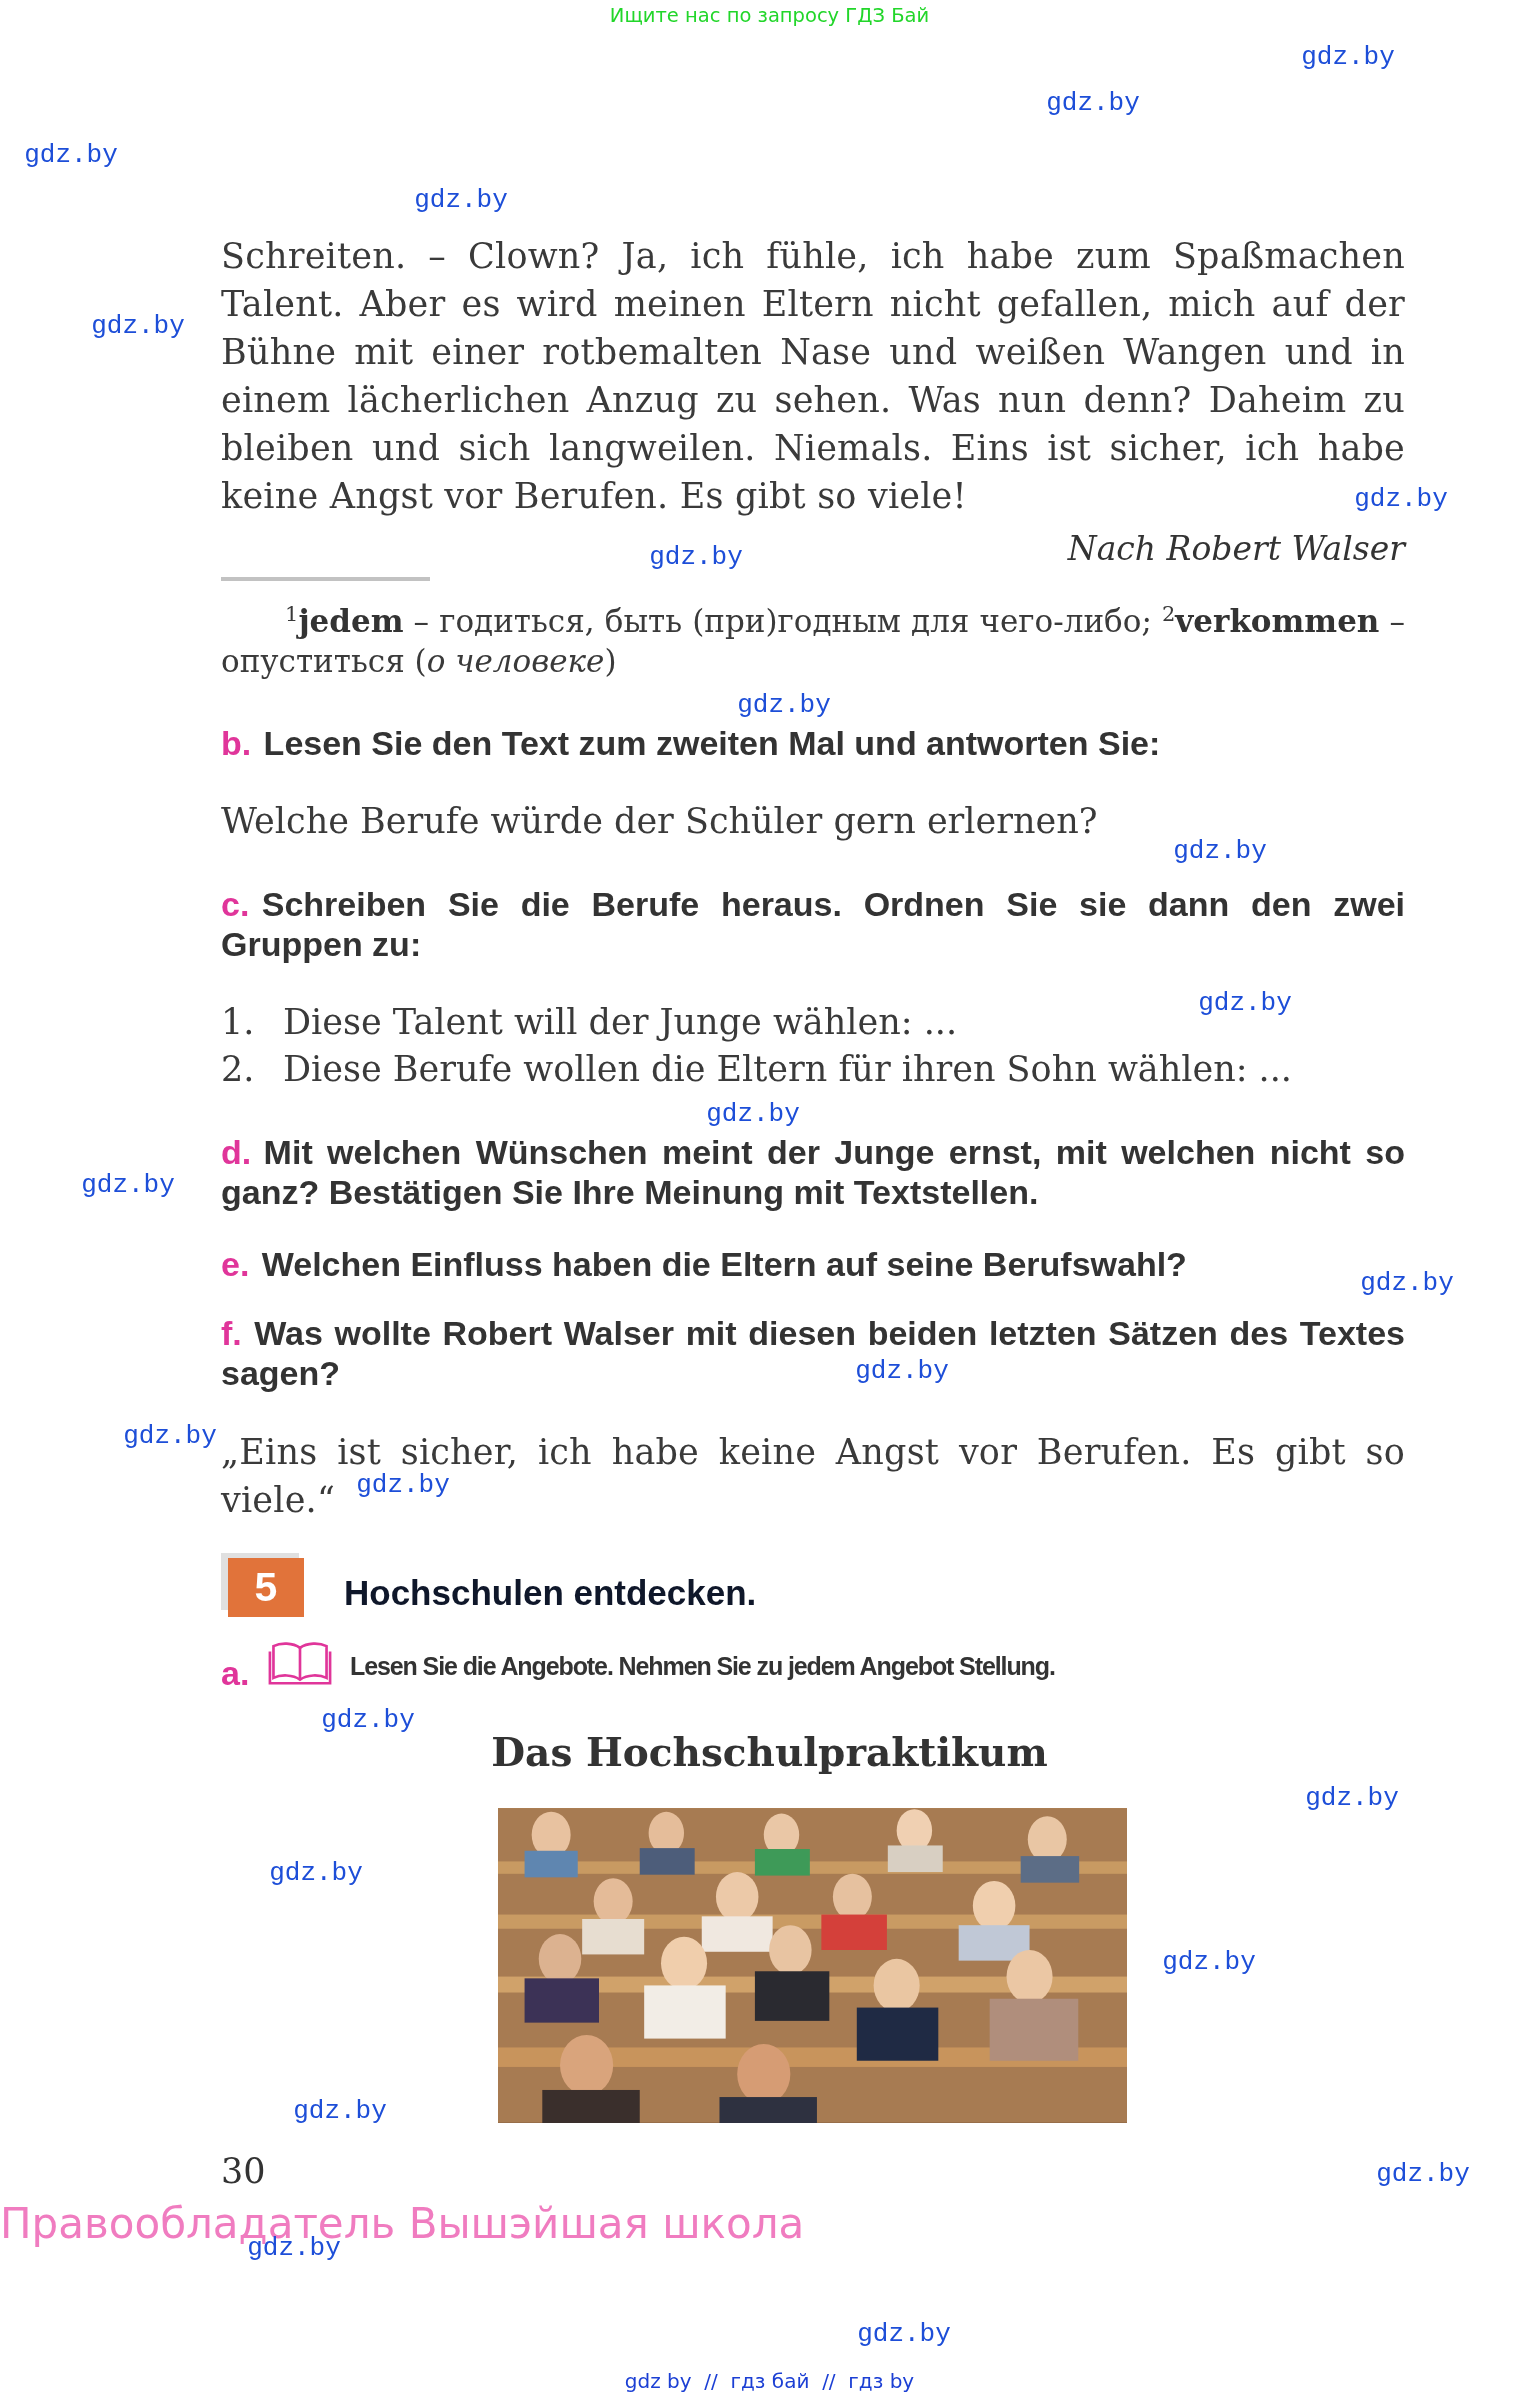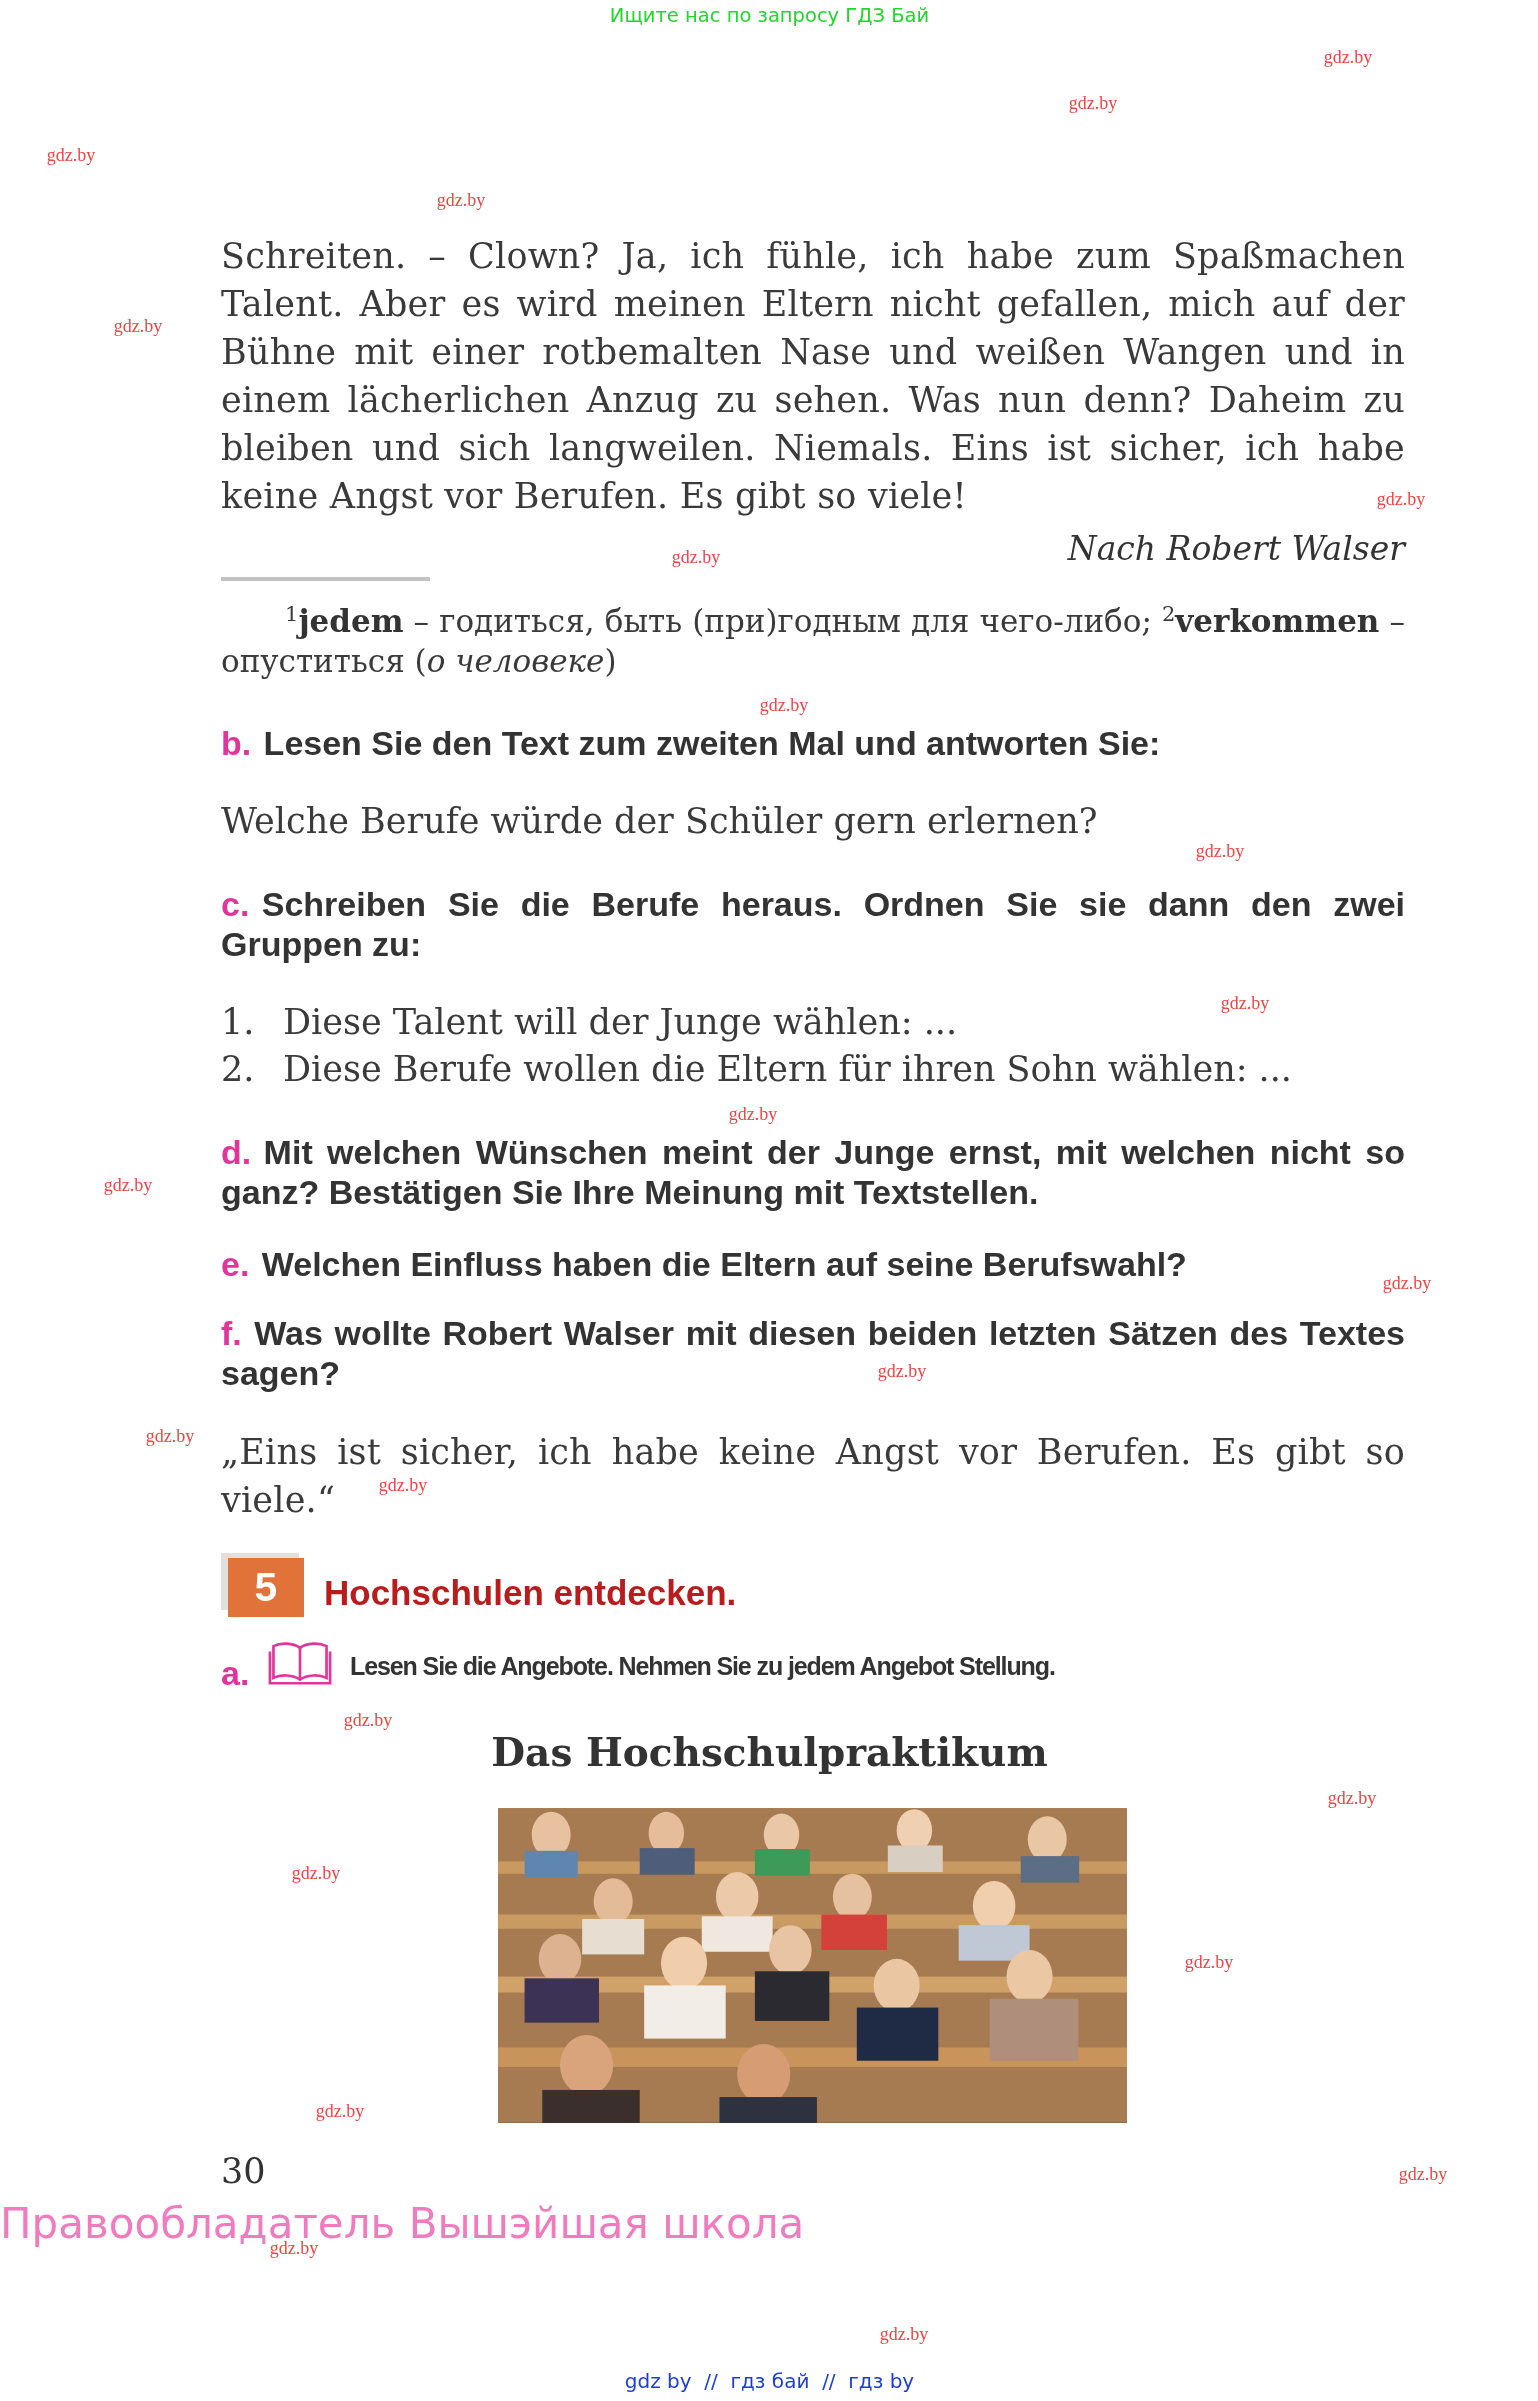--- a/index.html
+++ b/index.html
@@ -1,36 +1,36 @@
 <!DOCTYPE html>
 <html style="font-size:14px"><head>
 <meta charset="utf-8">
 <style>
   html, body { margin:0; padding:0; background:#ffffff; }
   body { width:1539px; height:2401px; position:relative; overflow:hidden; }
   .abs { position:absolute; }
-  .wm { position:absolute; font-family:Liberation Serif, serif; font-size:18px; color:#ef4444; white-space:nowrap; transform:translate(-50%,-50%); }
+  .wm { position:absolute; font-family:Liberation Mono, monospace; font-size:26px; color:#1d4ed8; white-space:nowrap; transform:translate(-50%,-50%); }
   .top-banner { position:absolute; left:0; width:1539px; top:3.5px; text-align:center; font-family:"DejaVu Sans", sans-serif; font-size:19.5px; color:#22d62a; }
   .serif { font-family:"DejaVu Serif", serif; color:#333; }
   .sans { font-family:"Liberation Sans", sans-serif; }
   .body-col { position:absolute; left:221px; width:1184px; }
   .para { font-size:35px; line-height:48px; text-align:justify; text-align-last:left; color:#3a3a3a; letter-spacing:0.2px; }
   .author { font-style:italic; font-size:33px; text-align:right; color:#333; }
   .divider { position:absolute; left:221px; top:577px; width:209px; height:3.5px; background:#c2c2c2; }
   .footnote { font-size:31px; line-height:40px; color:#3a3a3a; text-align:justify; text-align-last:left; }
   .footnote b { color:#333; }
   .footnote sup { font-size:21px; vertical-align:super; line-height:0; }
   .task { font-family:"Liberation Sans", sans-serif; font-weight:bold; font-size:34px; line-height:40px; color:#333; text-align:justify; text-align-last:left; }
   .task .letter { color:#e0359a; margin-right:12.4px; }
   .list-item { font-size:35px; line-height:47px; color:#3a3a3a; }
   .list-item .num { display:inline-block; width:62px; }
   .section-badge-wrap { position:absolute; left:221px; top:1553px; width:83px; height:64px; }
   .badge-shadow { position:absolute; left:0; top:0; width:78px; height:57px; background:#e0e0e0; }
   .badge { position:absolute; left:7px; top:5.3px; width:76px; height:59px; background:#e1733a; color:#fff; font-family:"Liberation Sans", sans-serif; font-weight:bold; font-size:41px; display:flex; align-items:center; justify-content:center; }
-  .section-title { position:absolute; left:324px; top:1573px; font-family:"Liberation Sans", sans-serif; font-weight:bold; font-size:35px; color:#b91c1c; }
+  .section-title { position:absolute; left:344px; top:1573px; font-family:"Liberation Sans", sans-serif; font-weight:bold; font-size:35px; color:#0f172a; }
   .book-icon { position:absolute; left:268px; top:1639px; width:64px; height:46px; }
   .subtitle { position:absolute; left:0; width:1539px; top:1729px; text-align:center; font-weight:bold; font-size:39px; color:#333; }
   .photo { position:absolute; left:498px; top:1808px; width:629px; height:315px; overflow:hidden; background:linear-gradient(180deg,#b88a5a 0%,#9a6b42 30%,#b8875a 55%,#8a5d38 80%,#6d4a30 100%); }
   .page-num { position:absolute; left:221px; top:2151px; font-size:35px; color:#333; }
   .copyright { position:absolute; left:0; width:1252px; top:2199px; text-align:left; font-family:"DejaVu Sans", sans-serif; font-size:42px; color:#f07cc0; }
   .bottom-links { position:absolute; left:0; width:1539px; top:2369px; text-align:center; font-family:"DejaVu Sans", sans-serif; font-size:20px; color:#1b3fd4; }
 </style>
 </head>
 <body>
 

